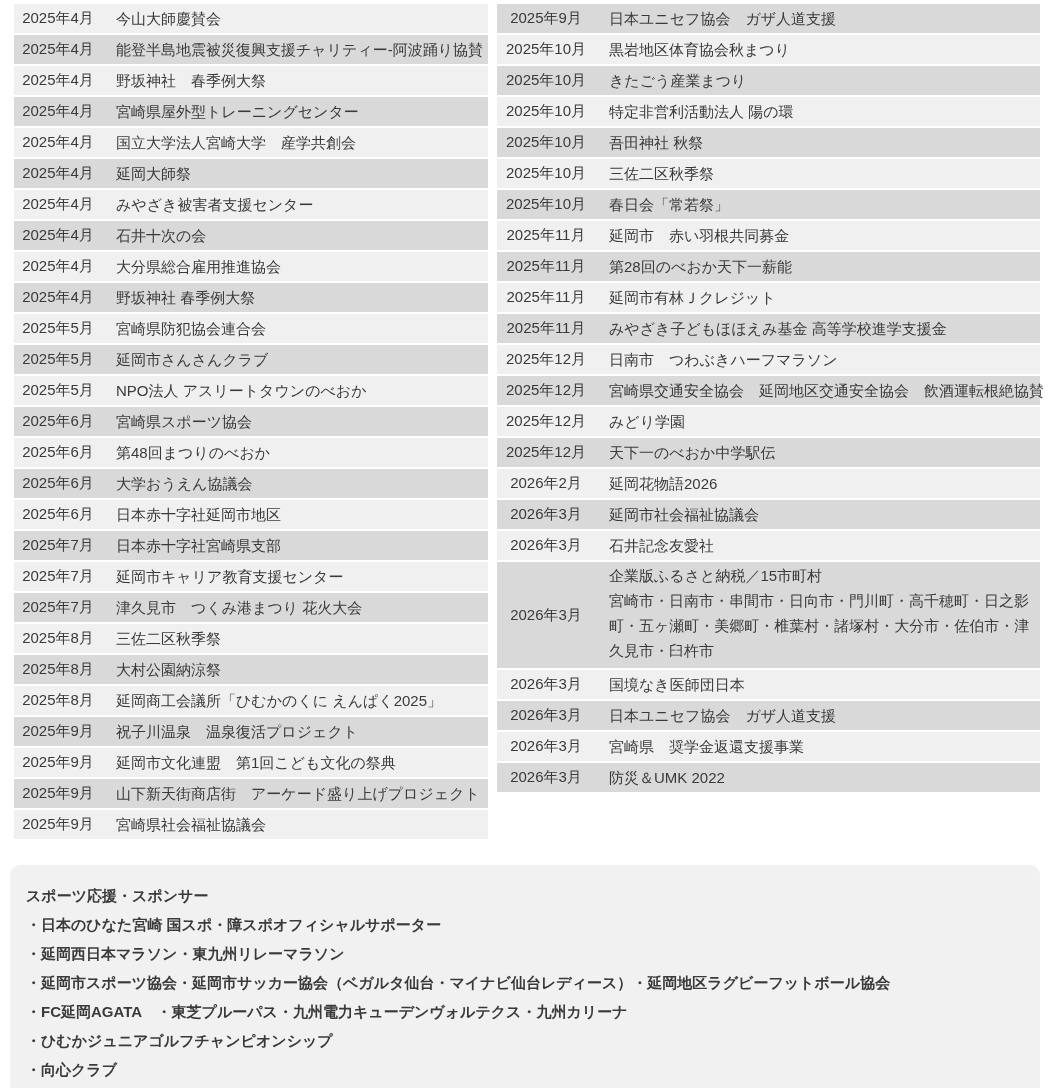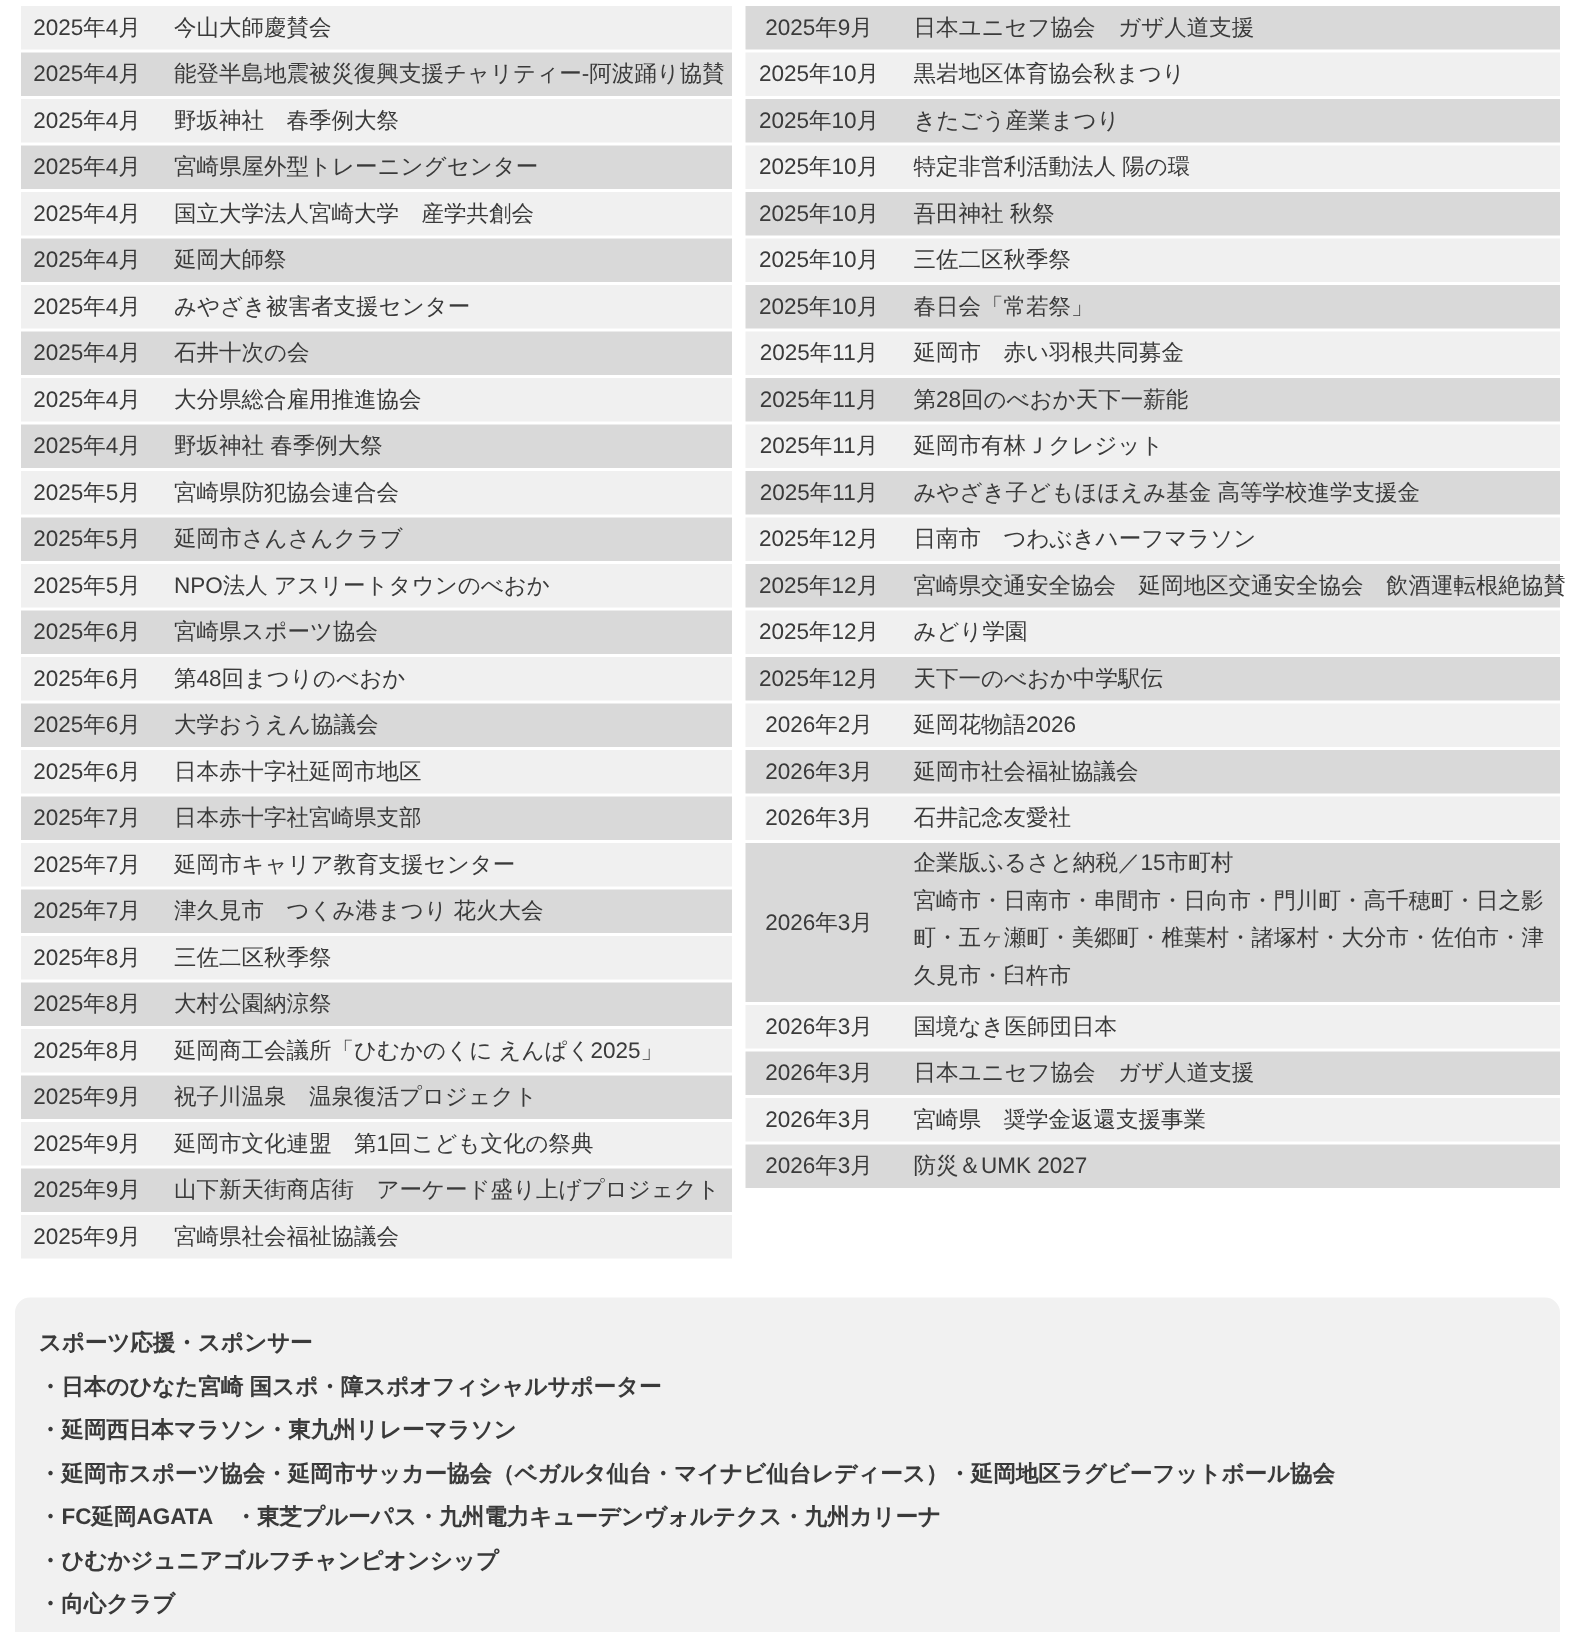--- a/index.html
+++ b/index.html
@@ -300,21 +300,21 @@
     <div class="name">日本ユニセフ協会　ガザ人道支援</div>
   </div>
 
   <div class="row light">
     <div class="date">2026年3月</div>
     <div class="name">宮崎県　奨学金返還支援事業</div>
   </div>
 
   <div class="row dark">
     <div class="date">2026年3月</div>
-    <div class="name">防災＆UMK 2027</div>
+    <div class="name">防災＆UMK 2022</div>
   </div>
 </div>
   </div>
 
   <div class="panel">
     <p>スポーツ応援・スポンサー</p>
     <div id="panel-items">
         <p>・日本のひなた宮崎 国スポ・障スポオフィシャルサポーター</p>
         <p>・延岡西日本マラソン・東九州リレーマラソン</p>
         <p>・延岡市スポーツ協会・延岡市サッカー協会（ベガルタ仙台・マイナビ仙台レディース）・延岡地区ラグビーフットボール協会</p>

